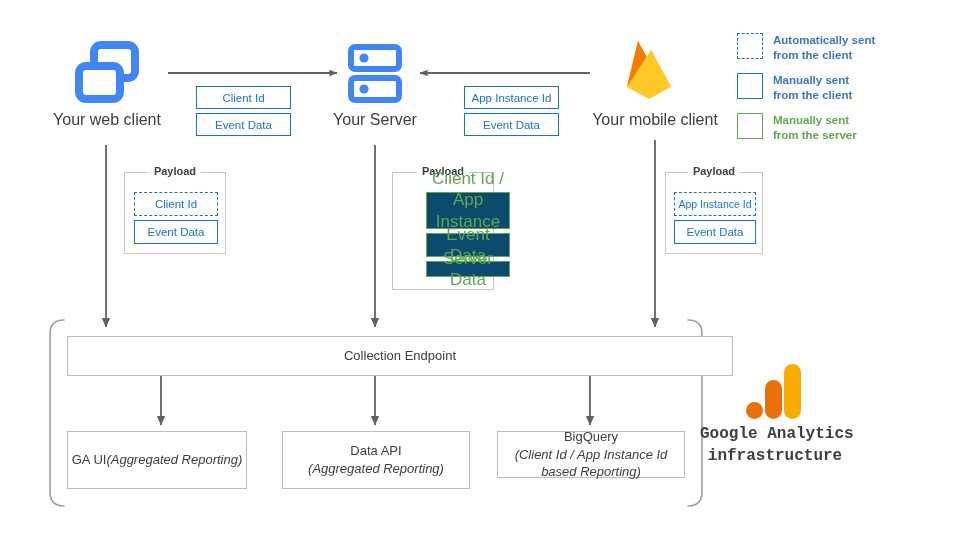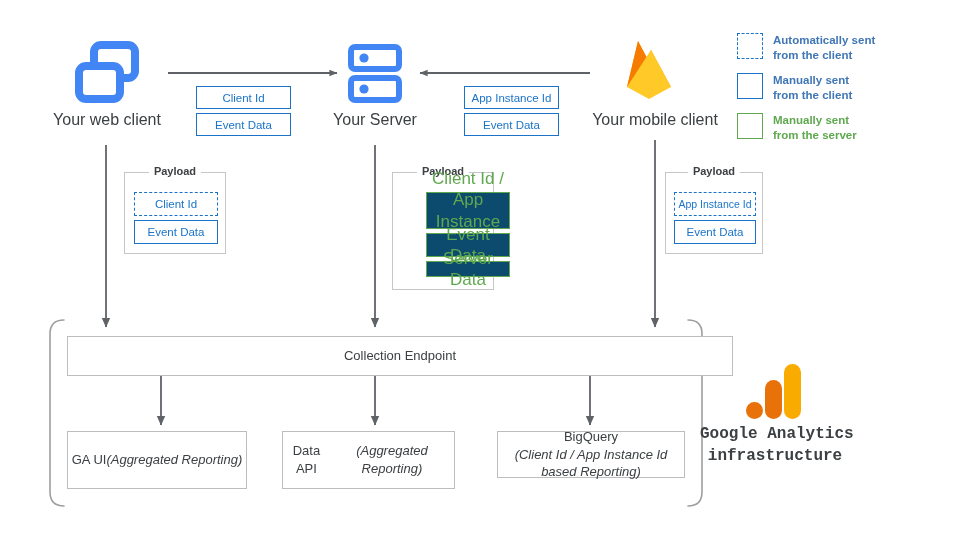--- a/index.html
+++ b/index.html
@@ -206,21 +206,21 @@
     </span>
   </div>
 
   <div class="nodebox gray-box abs" style="left:67px;top:336px;width:666px;height:40px;">Collection Endpoint</div>
 
   <div class="nodebox gray-box abs" style="left:67px;top:431px;width:180px;height:58px;flex-direction:row;">
     <span>GA UI</span>
     <span class="ital">(Aggregated Reporting)</span>
   </div>
 
-  <div class="nodebox gray-box abs" style="left:282px;top:431px;width:173px;height:58px;flex-direction:row;">
+  <div class="nodebox gray-box abs" style="left:282px;top:431px;width:188px;height:58px;flex-direction:column;">
     <span>Data API</span>
     <span class="ital">(Aggregated Reporting)</span>
   </div>
 
   <div class="nodebox gray-box abs" style="left:497px;top:431px;width:188px;height:47px;flex-direction:column;">
     <span>BigQuery</span>
     <span class="ital">(Client Id / App Instance Id</span>
     <span class="ital">based Reporting)</span>
   </div>
 

